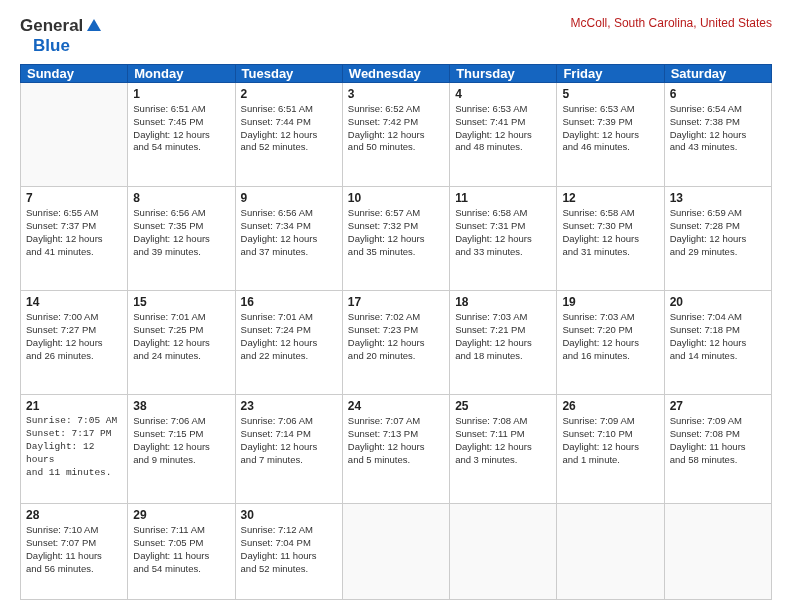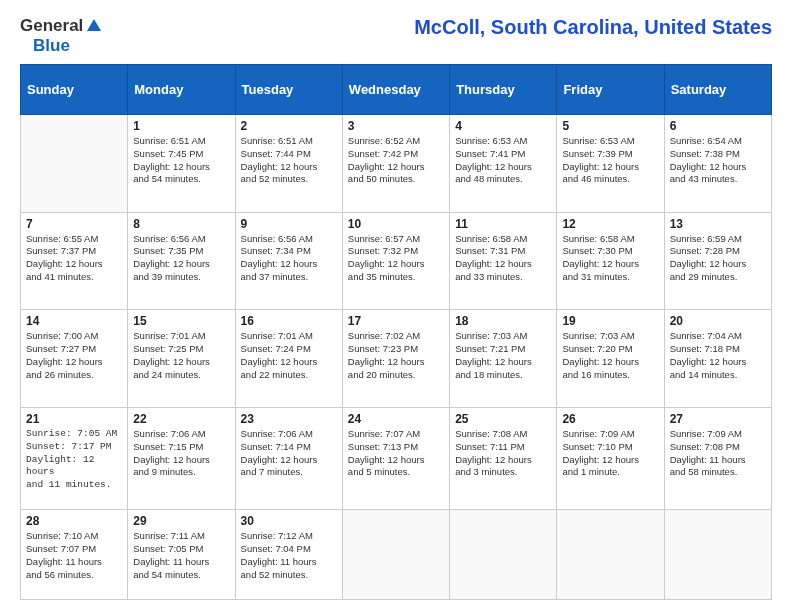--- a/index.html
+++ b/index.html
@@ -52,36 +52,35 @@
     .title-section {
       text-align: right;
     }
     .month-title {
       font-size: 32px;
       font-weight: bold;
       color: #333;
       line-height: 1.1;
     }
     .location {
-      font-size: 20px;
-      color: #1d4ed8;
-      font-weight: bold;
+      font-size: 12px;
+      color: #b91c1c;
     }
     .calendar {
       flex: 1;
       border: 1px solid #ccc;
       border-collapse: collapse;
       width: 100%;
       table-layout: fixed;
     }
     .calendar th {
       background-color: #1565c0;
       color: white;
       text-align: left;
-      padding: 17px 6px;
+      padding: 1px 6px;
       font-size: 13px;
       font-weight: bold;
       border: 1px solid #1050a0;
     }
     .calendar td {
       border: 1px solid #ccc;
       vertical-align: top;
       padding: 4px 5px;
       font-size: 10px;
       color: #333;
@@ -289,21 +288,21 @@
         </tr>
         <tr class="week-row">
           <td>
             <div class="day-number">21</div>
             <div class="day-info" style="white-space: pre-line; font-family: Liberation Mono, monospace;">Sunrise: 7:05 AM
 Sunset: 7:17 PM
 Daylight: 12 hours
 and 11 minutes.</div>
           </td>
           <td>
-            <div class="day-number">22</div>
+            <div class="day-number">38</div>
             <div class="day-info" style="white-space: pre-line;">Sunrise: 7:06 AM
 Sunset: 7:15 PM
 Daylight: 12 hours
 and 9 minutes.</div>
           </td>
           <td>
             <div class="day-number">23</div>
             <div class="day-info" style="white-space: pre-line;">Sunrise: 7:06 AM
 Sunset: 7:14 PM
 Daylight: 12 hours

